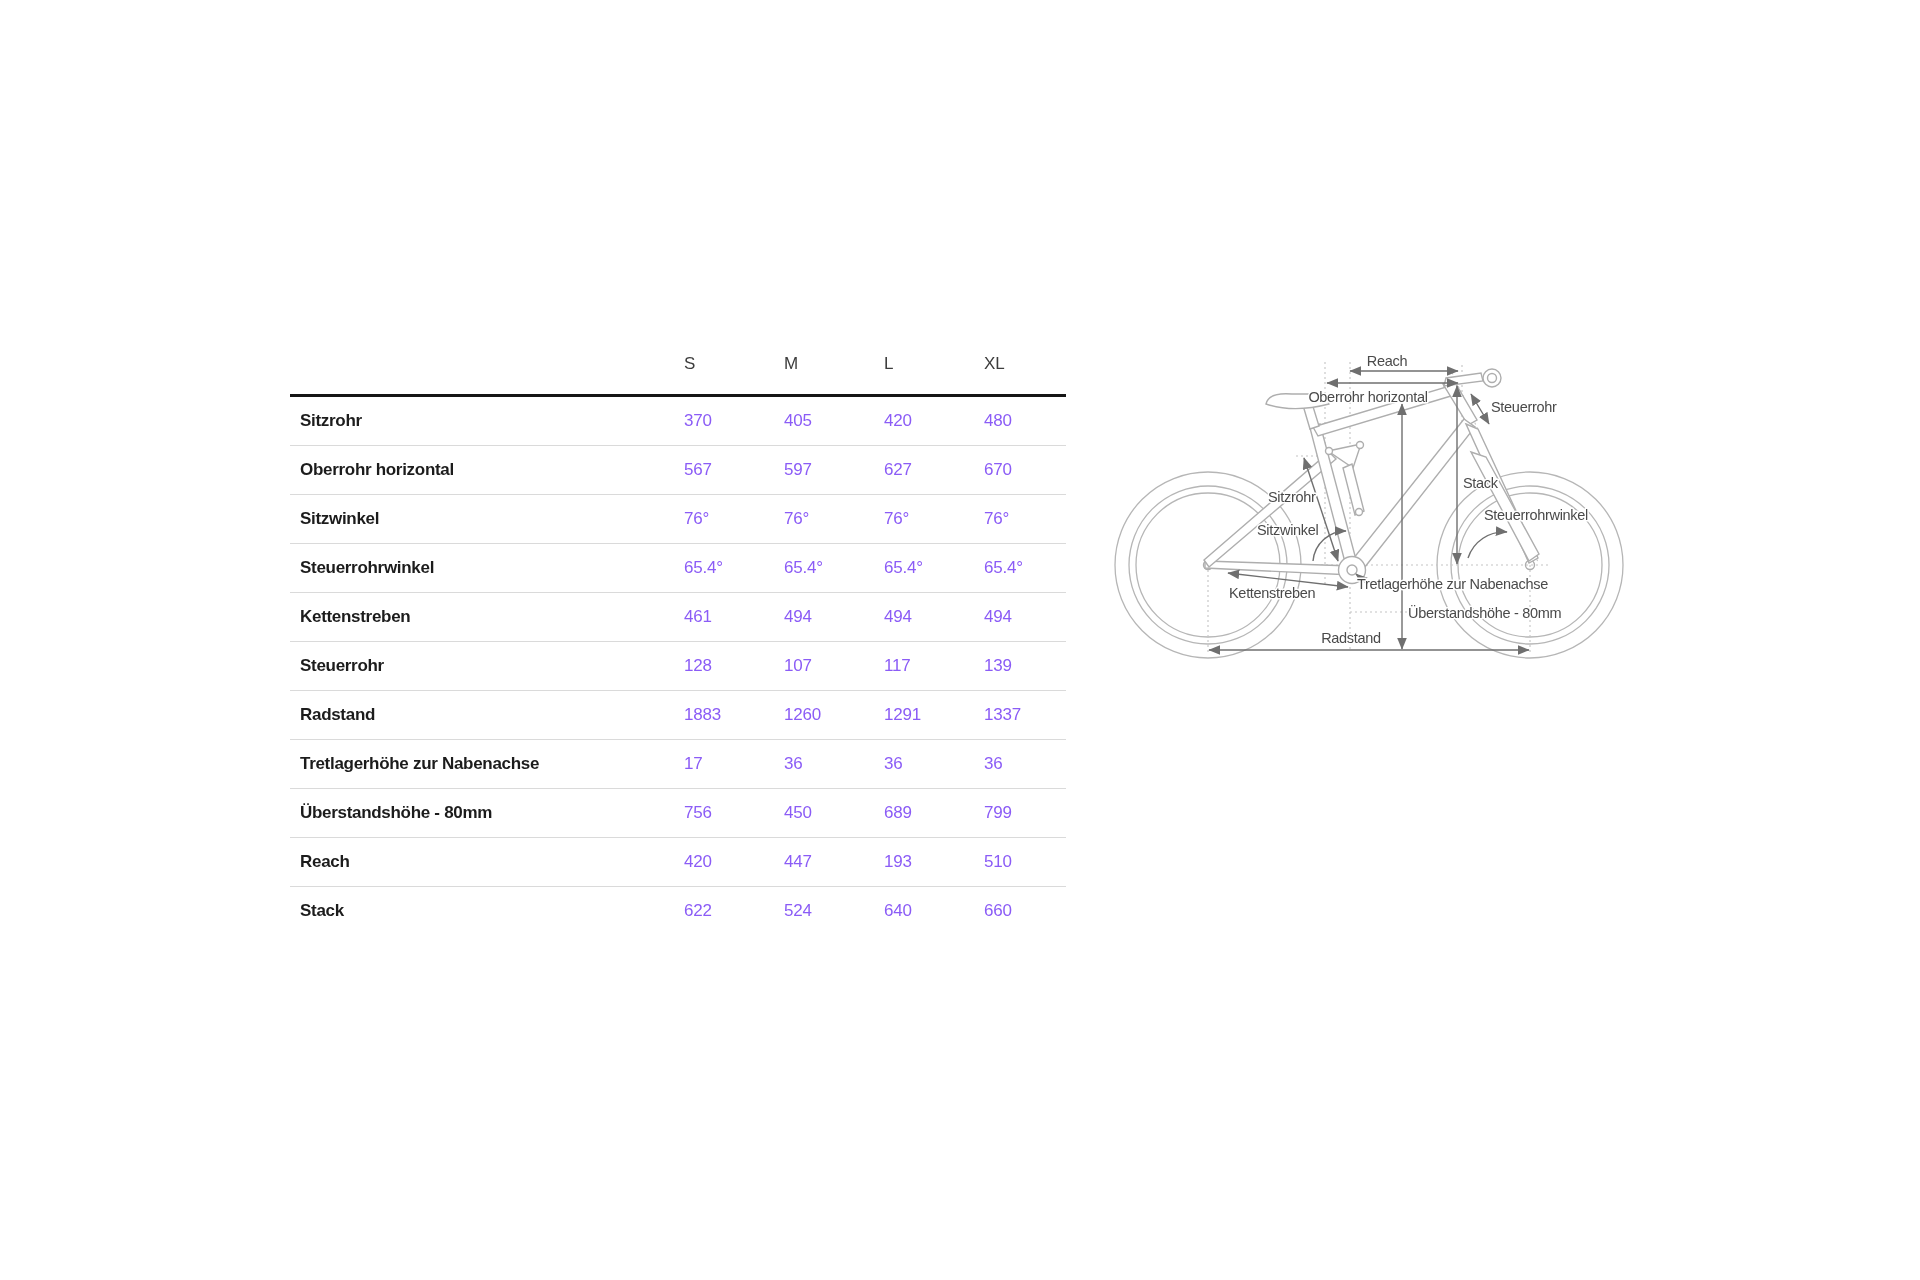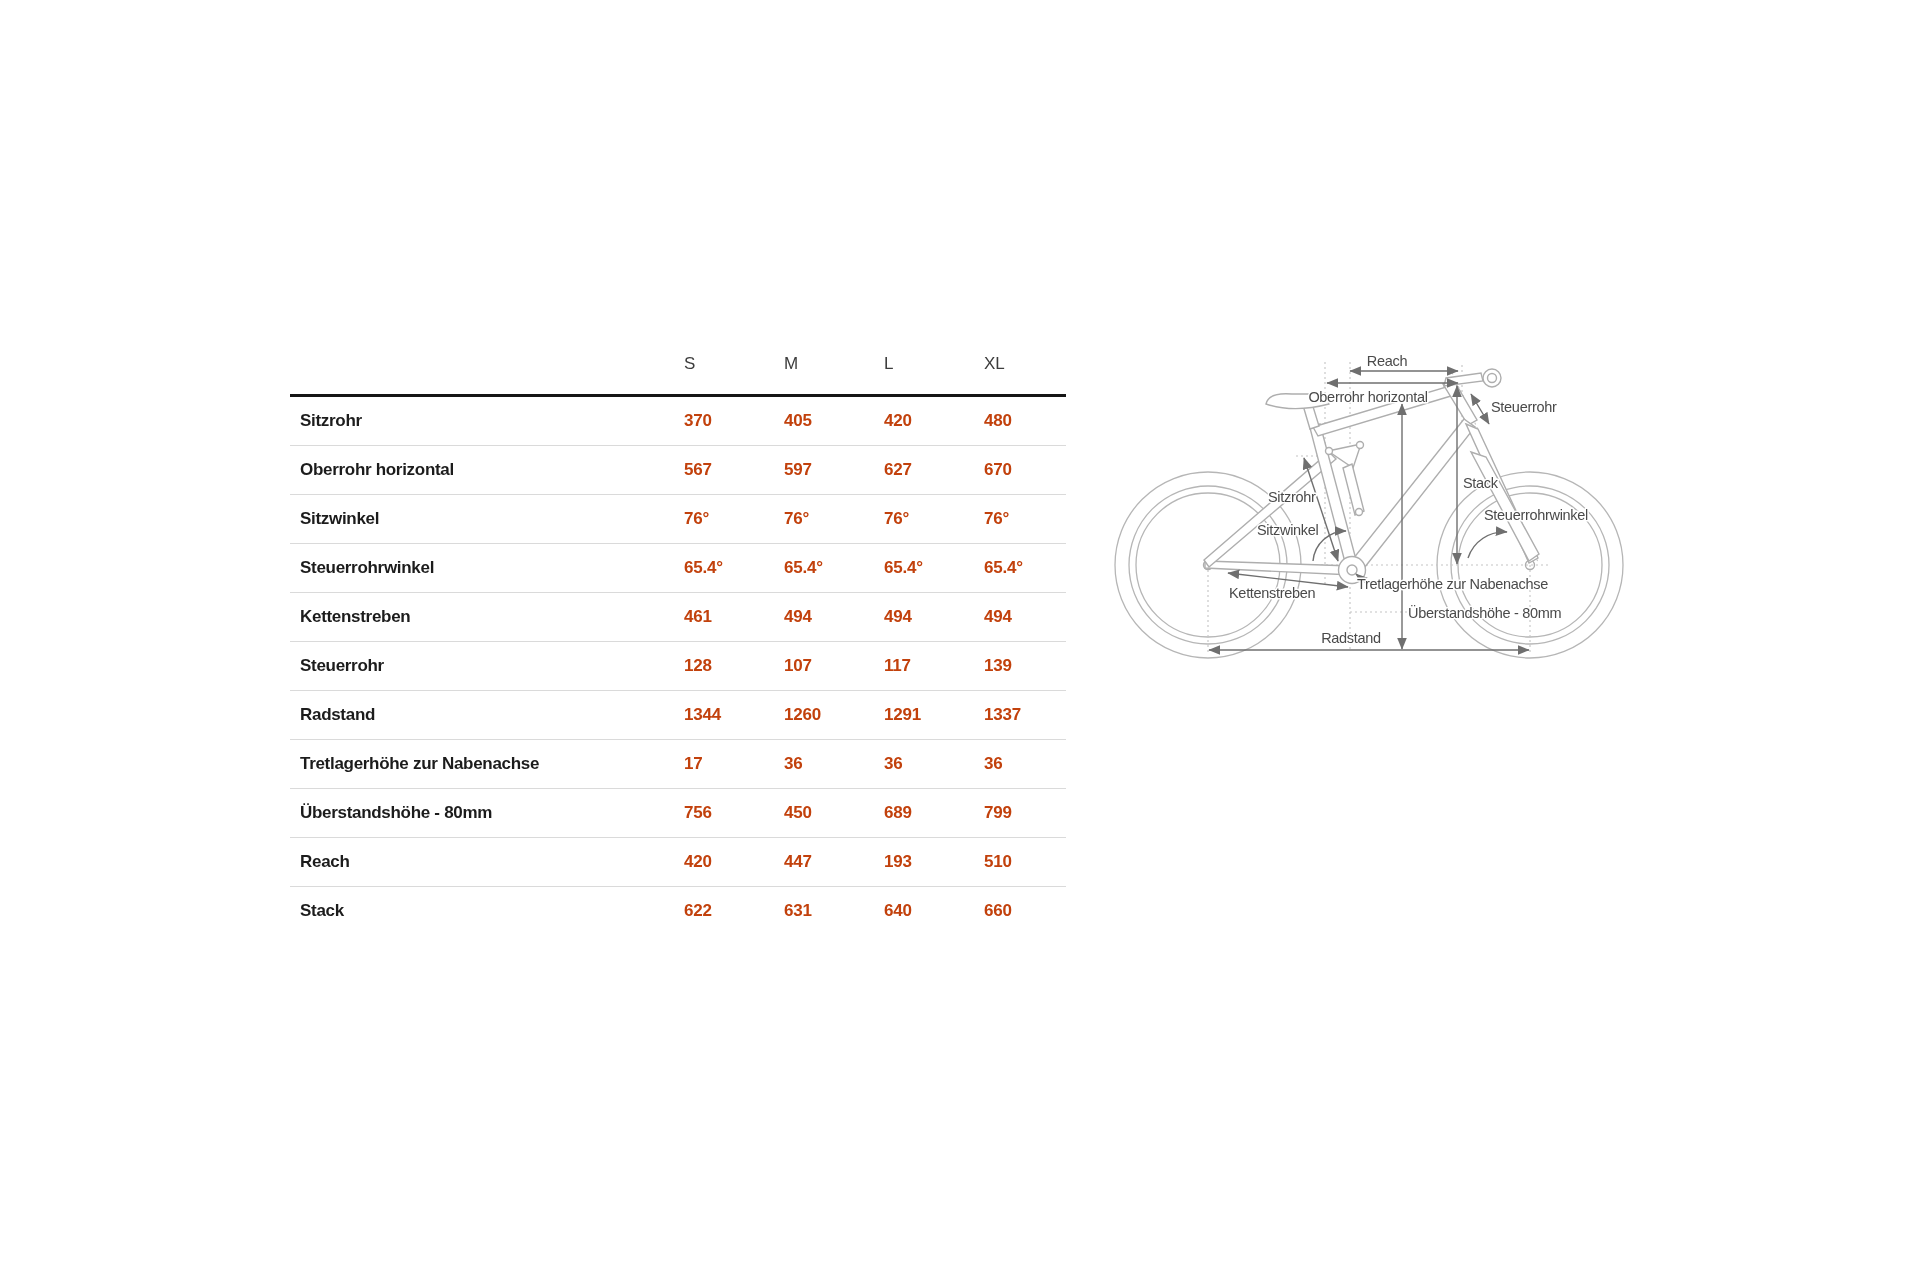--- a/index.html
+++ b/index.html
@@ -15,23 +15,22 @@
   .geo-table col.c-label{width:394px;}
   .geo-table col.c-val{width:100px;}
   .geo-table col.c-val-last{width:82px;}
   .geo-table thead th{
     text-align:left;font-weight:400;font-size:17px;color:#3d3d3d;
     letter-spacing:-0.2px;padding:6px 0 20px 0;
   }
   .geo-table thead tr{border-bottom:3px solid #161616;}
   .geo-table tbody td{
     height:48px;border-bottom:1px solid #dadada;
-    font-size:17px;color:#c2410c;letter-spacing:-0.2px;vertical-align:middle;
+    font-size:17px;color:#8b5cf6;letter-spacing:-0.2px;vertical-align:middle;
     padding:0;
-    font-weight:bold;
   }
   .geo-table tbody tr:last-child td{border-bottom:none;}
   .geo-table tbody td.row-label{
     font-weight:700;color:#1c1c1c;padding-left:10px;letter-spacing:-0.3px;
   }
   
   .bike-diagram{position:absolute;left:1100px;top:330px;}
   .bike-diagram text{
     font-family:"Liberation Sans", sans-serif;
     font-size:14.5px;fill:#4a4a4a;letter-spacing:-0.3px;
@@ -102,21 +101,21 @@
         </tr>
         <tr>
           <td class="row-label">Steuerrohr</td>
           <td>128</td>
           <td>107</td>
           <td>117</td>
           <td>139</td>
         </tr>
         <tr>
           <td class="row-label">Radstand</td>
-          <td>1344</td>
+          <td>1883</td>
           <td>1260</td>
           <td>1291</td>
           <td>1337</td>
         </tr>
         <tr>
           <td class="row-label">Tretlagerhöhe zur Nabenachse</td>
           <td>17</td>
           <td>36</td>
           <td>36</td>
           <td>36</td>
@@ -131,21 +130,21 @@
         <tr>
           <td class="row-label">Reach</td>
           <td>420</td>
           <td>447</td>
           <td>193</td>
           <td>510</td>
         </tr>
         <tr>
           <td class="row-label">Stack</td>
           <td>622</td>
-          <td>631</td>
+          <td>524</td>
           <td>640</td>
           <td>660</td>
         </tr>
       </tbody>
   </table>
 
   <svg class="bike-diagram" width="580" height="360" viewBox="0 0 580 360">
     <defs>
       <marker id="ah" markerWidth="9" markerHeight="8" refX="8" refY="3.5" orient="auto-start-reverse">
         <path d="M0,0 L8.5,3.5 L0,7 Z" fill="#6f6f6f"></path>

